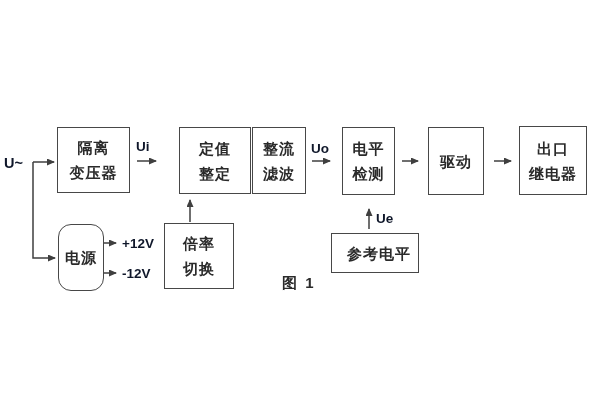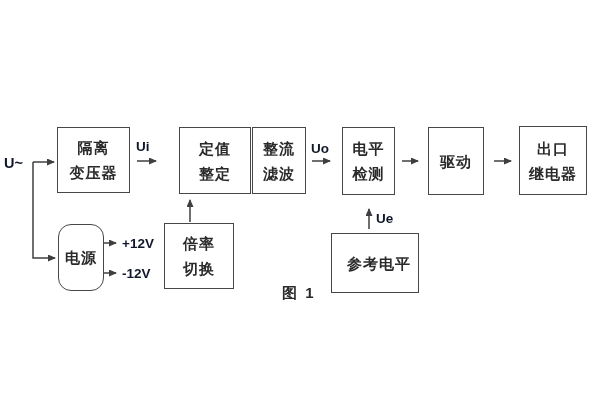--- a/index.html
+++ b/index.html
@@ -118,31 +118,31 @@
 
   <div class="box" style="left:58px; top:224px; width:46px; height:67px;border-radius:13px;">
     <span class="ln">电源</span>
   </div>
 
   <div class="box" style="left:164px; top:223px; width:70px; height:66px;text-align:center;">
     <span class="ln">倍率</span>
     <span class="ln">切换</span>
   </div>
 
-  <div class="box" style="left:331px; top:233px; width:88px; height:60px;padding-left:8px;">
+  <div class="box" style="left:331px; top:233px; width:88px; height:40px;padding-left:8px;">
     <span class="ln">参考电平</span>
   </div>
 
   <div class="lbl" style="left:4px; top:156px; font-size:14.5px;">U~</div>
 
   <div class="lbl" style="left:136px; top:140px;">Ui</div>
 
   <div class="lbl" style="left:311px; top:142px;">Uo</div>
 
   <div class="lbl" style="left:376px; top:212px;">Ue</div>
 
   <div class="lbl" style="left:122px; top:237px;">+12V</div>
 
   <div class="lbl" style="left:122px; top:267px;">-12V</div>
 
-  <div class="caption" style="left:282px; top:285px;">图 1</div>
+  <div class="caption" style="left:282px; top:275px;">图 1</div>
 
 </div>
 
 </body></html>

